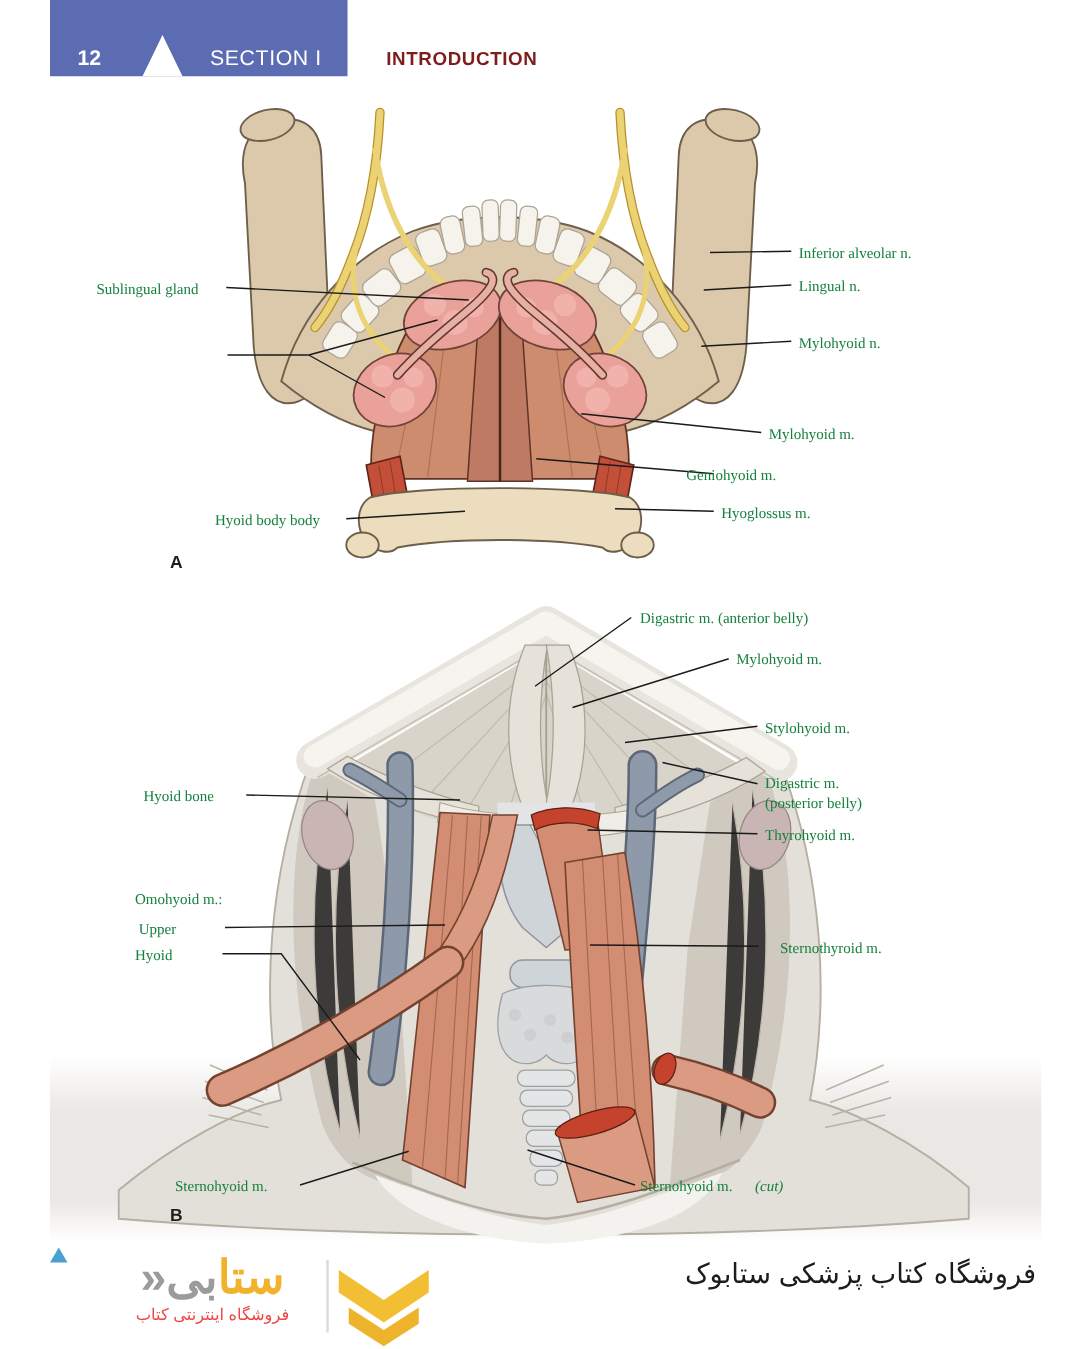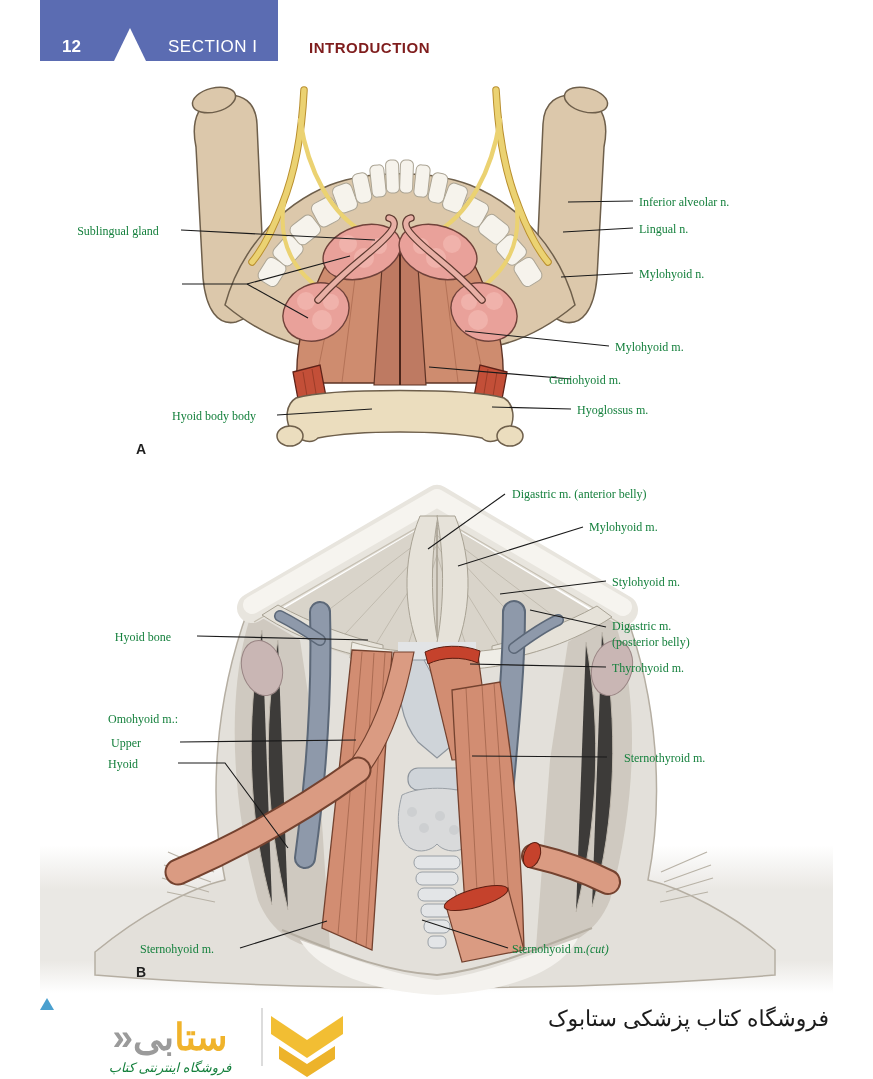--- a/index.html
+++ b/index.html
@@ -11,30 +11,30 @@
   .hdr-tri{position:absolute;left:114px;top:28px;width:0;height:0;
            border-left:16px solid transparent;border-right:16px solid transparent;
            border-bottom:33px solid #ffffff;}
   .hdr-num{position:absolute;left:62px;top:37px;color:#ffffff;font-weight:bold;font-size:17px;}
   .hdr-sec{position:absolute;left:168px;top:37px;color:#ffffff;font-weight:normal;font-size:17px;letter-spacing:.5px;}
   .hdr-chap{position:absolute;left:309px;top:39px;color:#7f1d1d;font-weight:bold;font-size:15px;letter-spacing:.5px;}
   
   .lbl{position:absolute;font-size:12px;line-height:16px;color:#15803d;white-space:nowrap;font-family:Liberation Serif, serif;}
   .lbl.ra{text-align:center;white-space:normal;}
   .panel{position:absolute;font-size:14px;font-weight:bold;color:#1e1e1e;}
-  .lbl i{font-style:italic;margin-left:0;}
+  .lbl i{font-style:italic;margin-left:18px;}
   
   .ftr-tri{position:absolute;left:40px;top:998px;width:0;height:0;
            border-left:7px solid transparent;border-right:7px solid transparent;
            border-bottom:12px solid #4AA0CF;}
   .logo{position:absolute;left:80px;top:1000px;width:180px;text-align:center;direction:rtl;}
-  .logo-name{font-size:37px;font-weight:bold;line-height:44px;margin-top:16px;}
+  .logo-name{font-size:37px;font-weight:bold;line-height:44px;}
   .logo-name .yel{color:#F0B32B;}
   .logo-name .gry{color:#9B9B9B;}
-  .logo-tag{font-size:13px;color:#15803d;line-height:16px;font-style:italic;}
+  .logo-tag{font-size:13px;color:#ef4444;line-height:16px;}
   .ftr-div{position:absolute;left:261px;top:1008px;width:2px;height:58px;background:#DCDCDC;}
   .store-title{position:absolute;right:8px;top:1006px;font-size:22px;color:#1c1c1c;direction:rtl;}
   .url{position:absolute;right:2px;top:1040px;font-size:23px;font-weight:bold;color:#1f1f1f;letter-spacing:7px;}
   .url .yel{color:#F0B32B;}
 </style>
 </head>
 <body>
 
 <div class="page">
 

